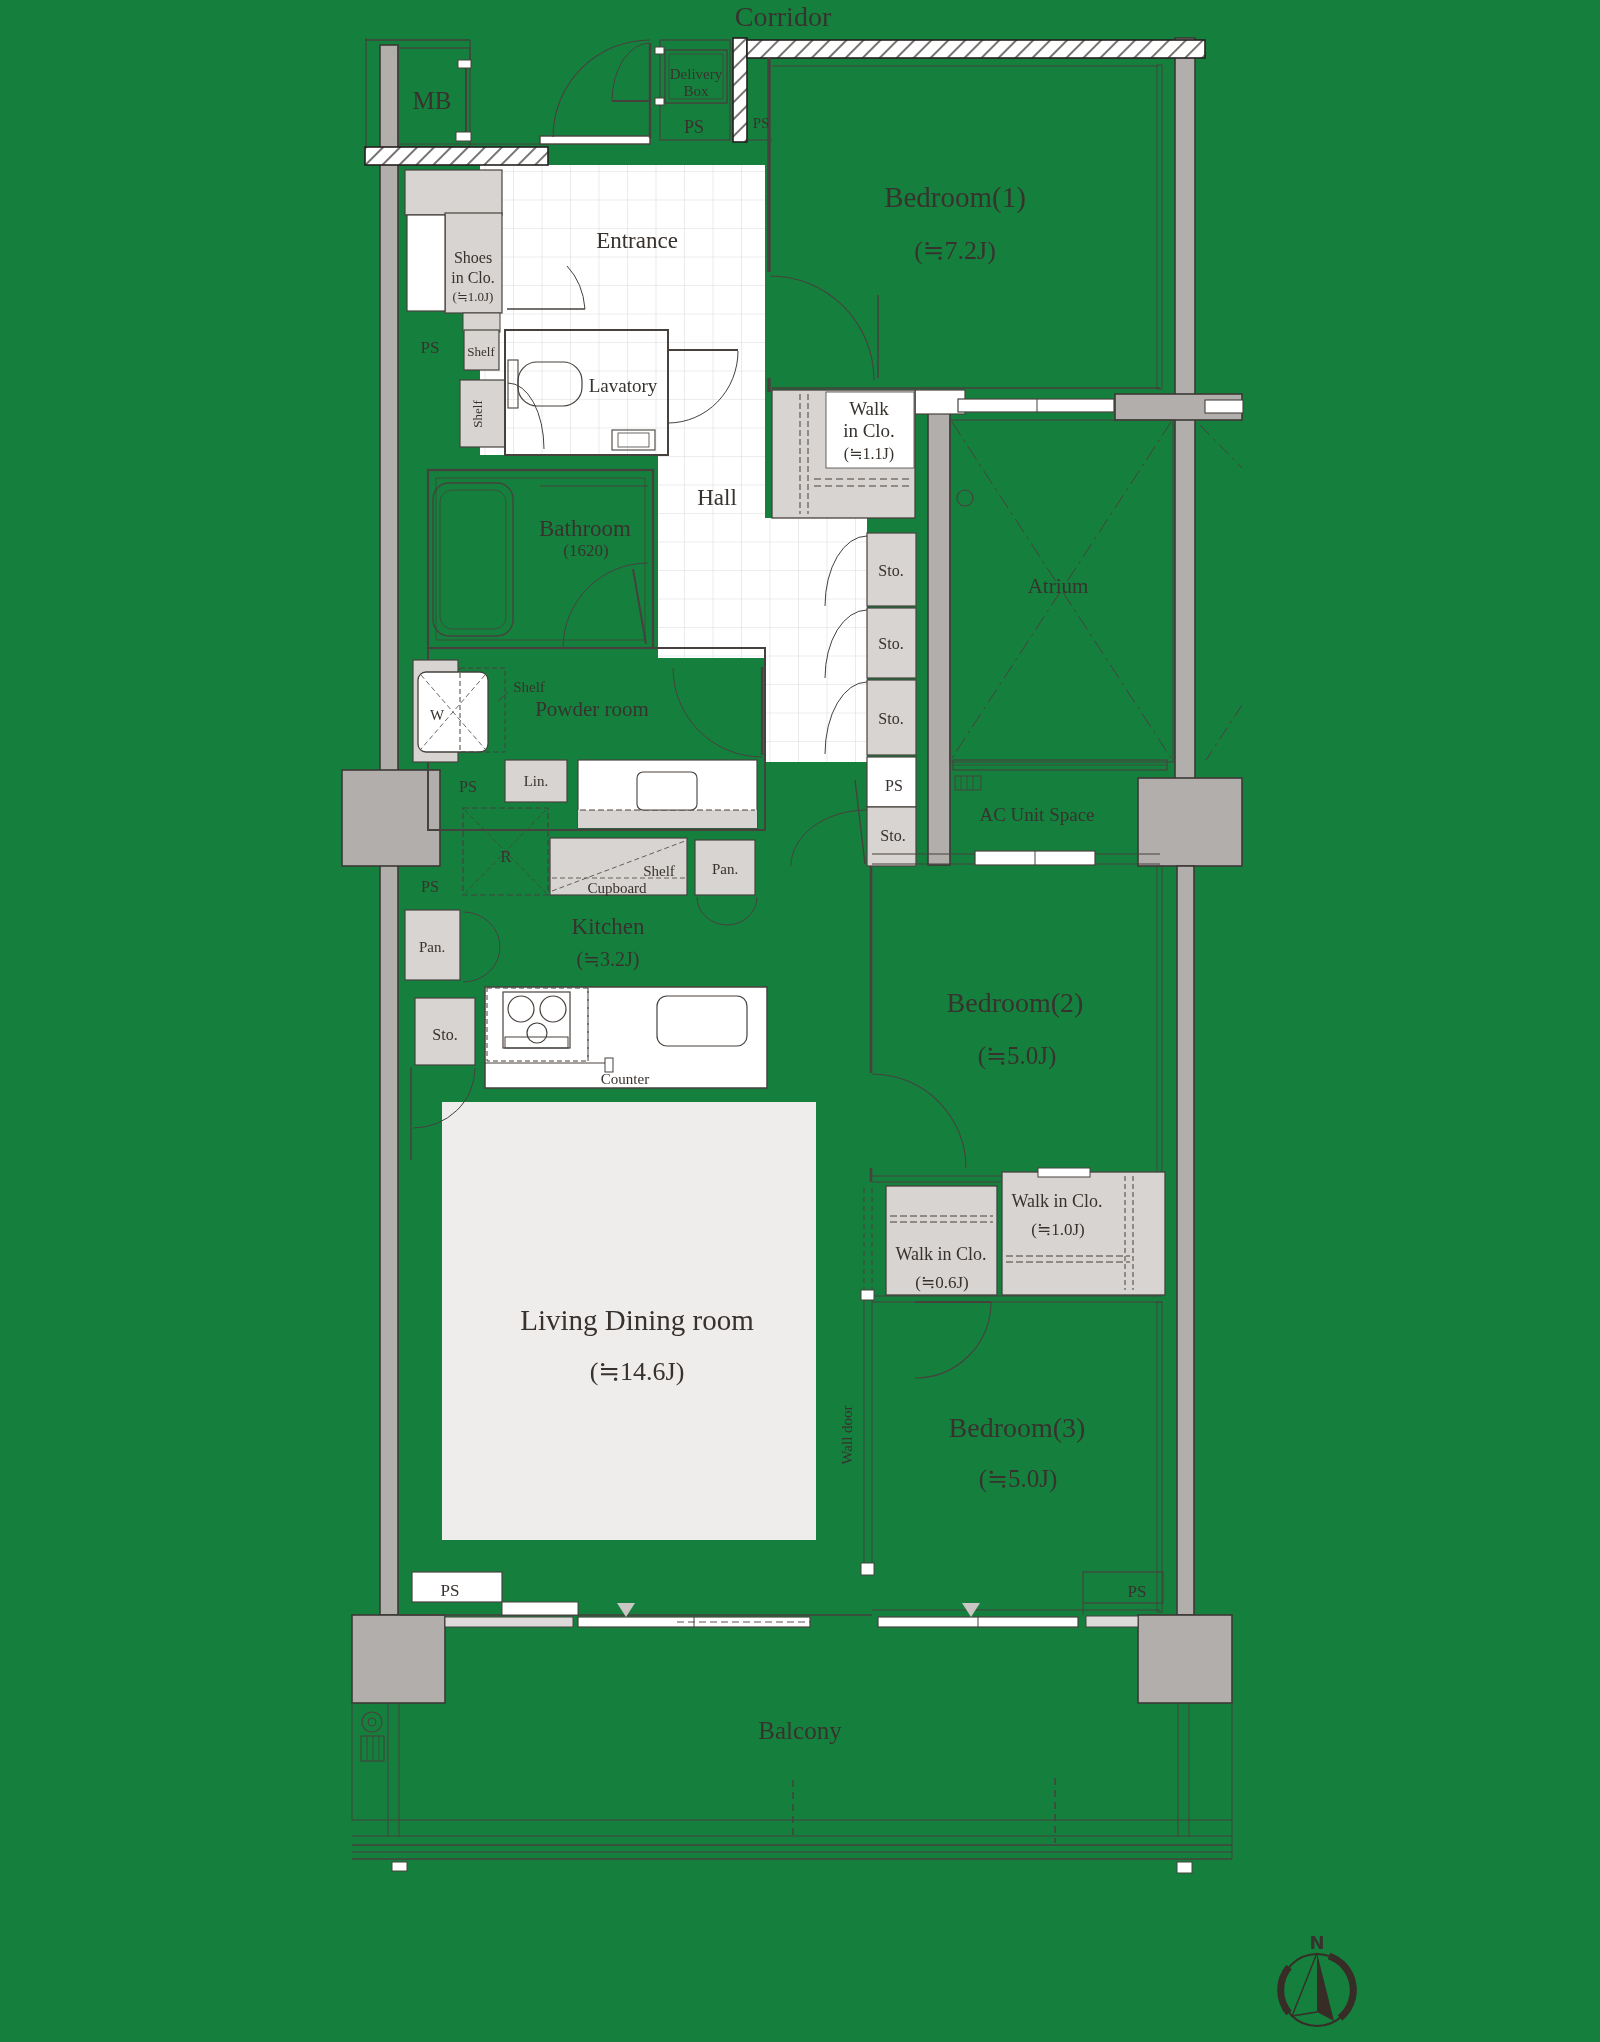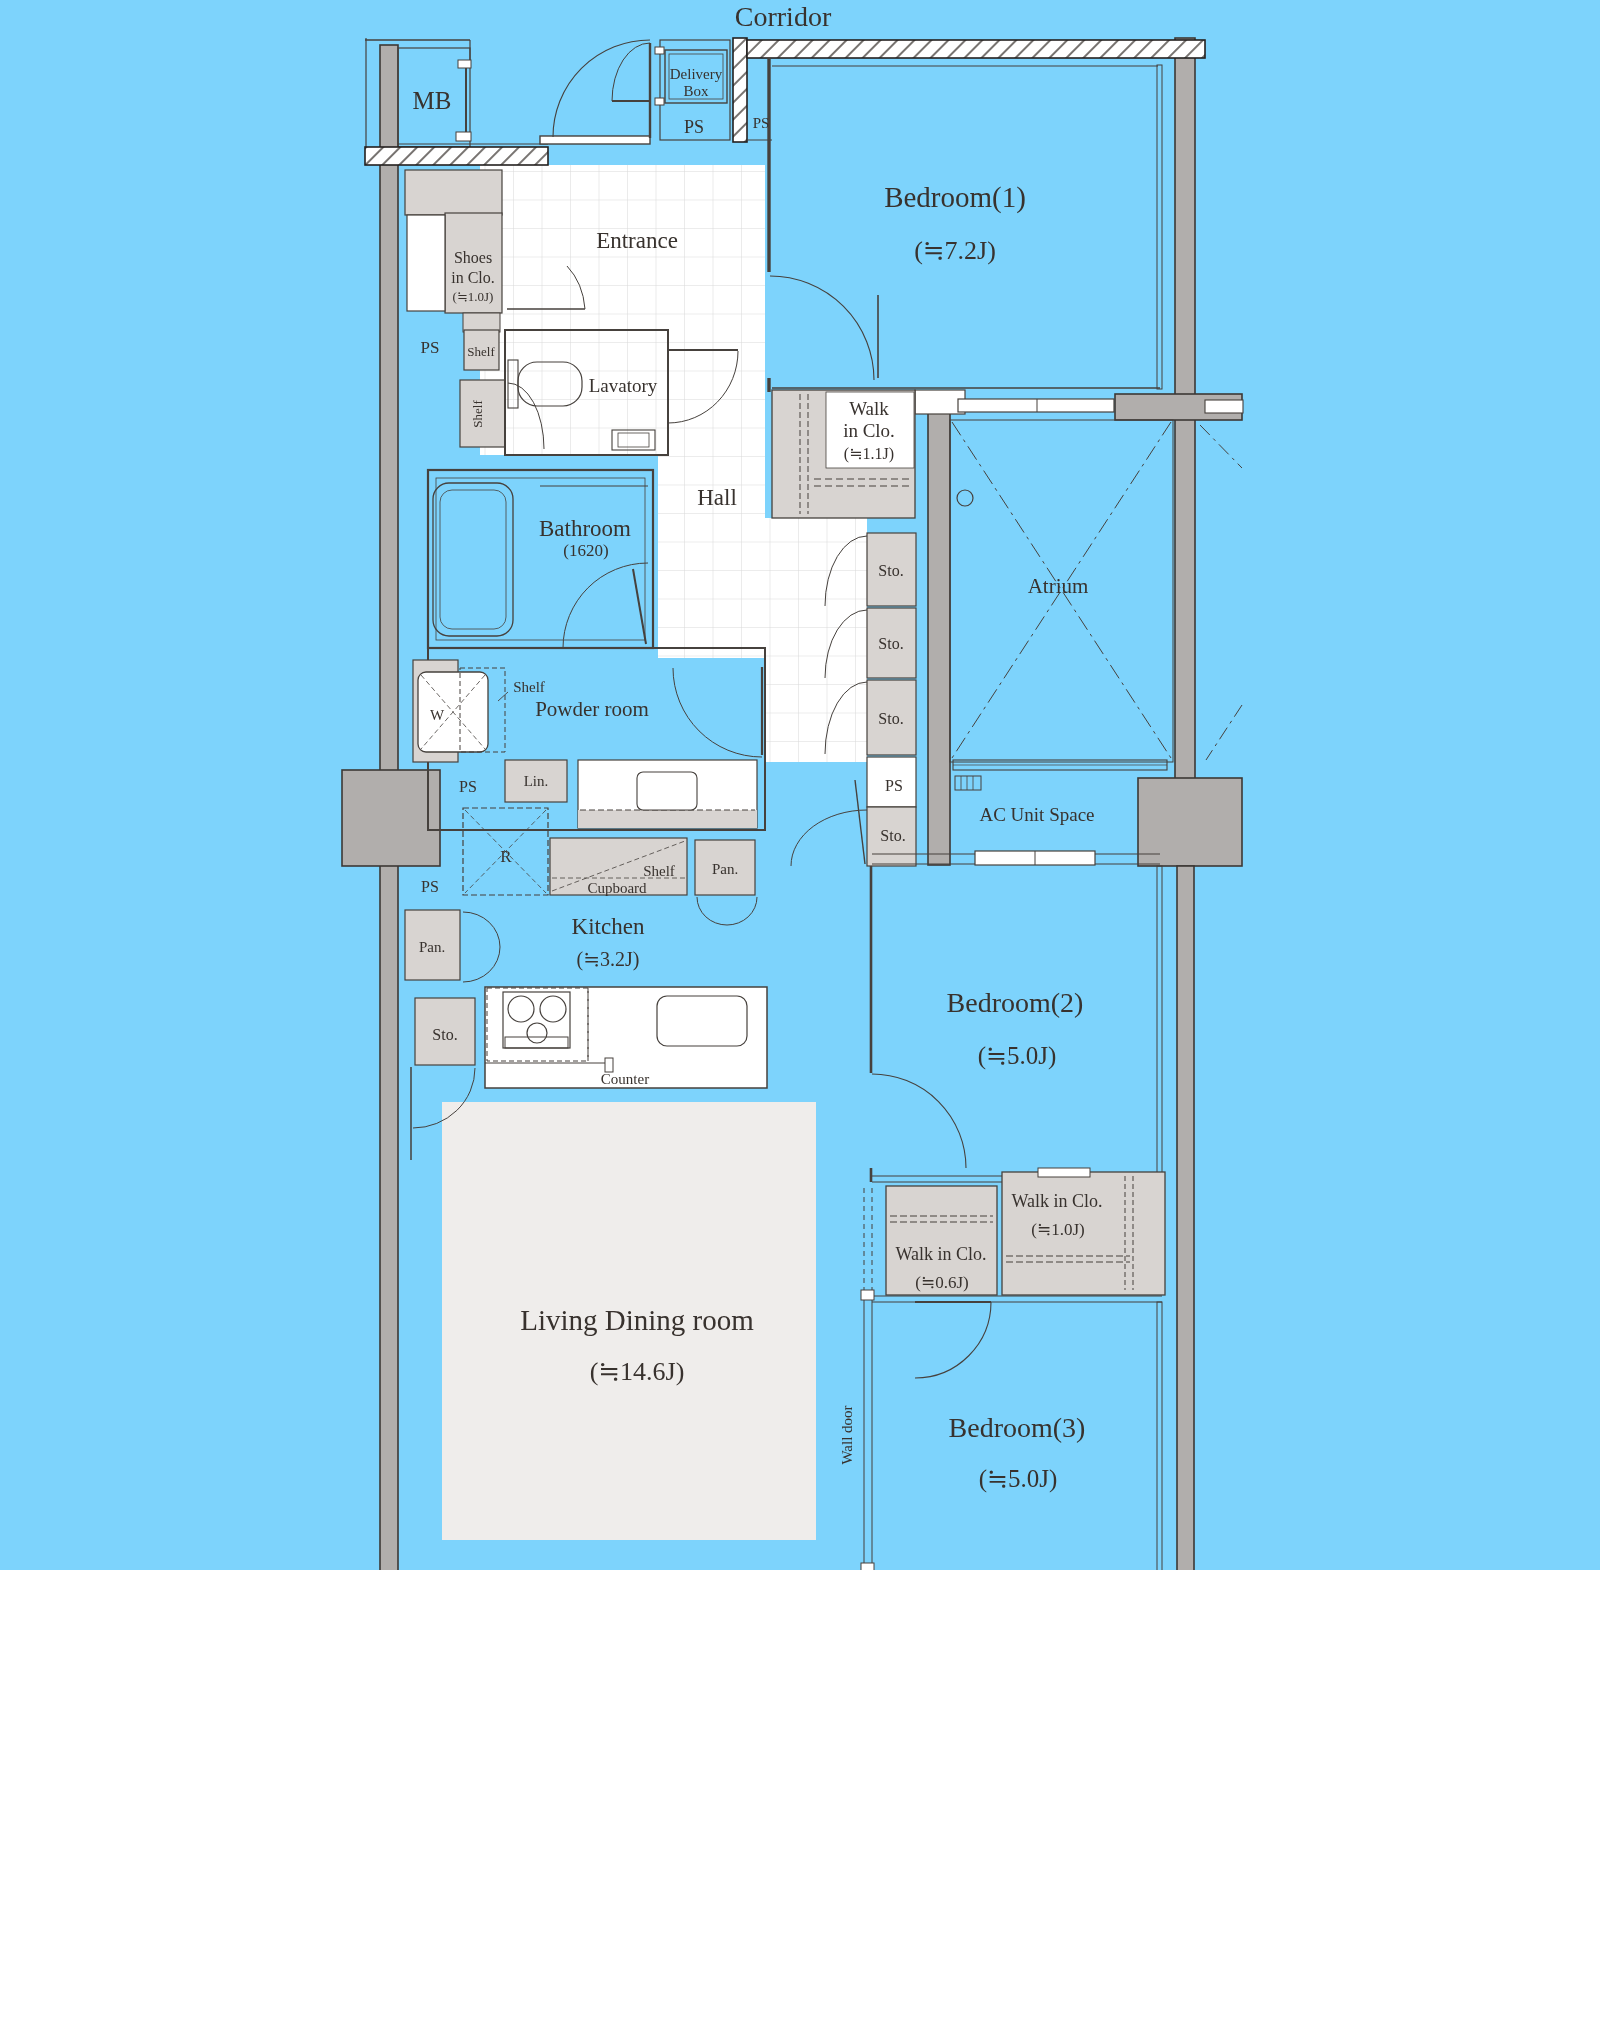--- a/index.html
+++ b/index.html
@@ -1,16 +1,16 @@
 <!DOCTYPE html>
 <html><head>
 <meta charset="utf-8">
 <style>
   html,body{margin:0;padding:0;background:#ffffff;}
-  #stage{position:relative;width:1600px;height:1570px;background:#7dd3fc;overflow:hidden;
+  #stage{position:relative;width:1600px;height:2042px;background:#15803d;overflow:hidden;
          font-family:"Liberation Serif","DejaVu Serif",serif;}
   svg{position:absolute;left:0;top:0;}
   svg text{font-family:"Liberation Serif","DejaVu Serif",serif;fill:#38322e;}
   .sans{font-family:"DejaVu Sans","Liberation Sans",sans-serif;font-weight:bold;}
 </style>
 </head>
 <body>
 
 <div id="stage">
 <svg width="1600" height="2042" viewBox="0 0 1600 2042">

